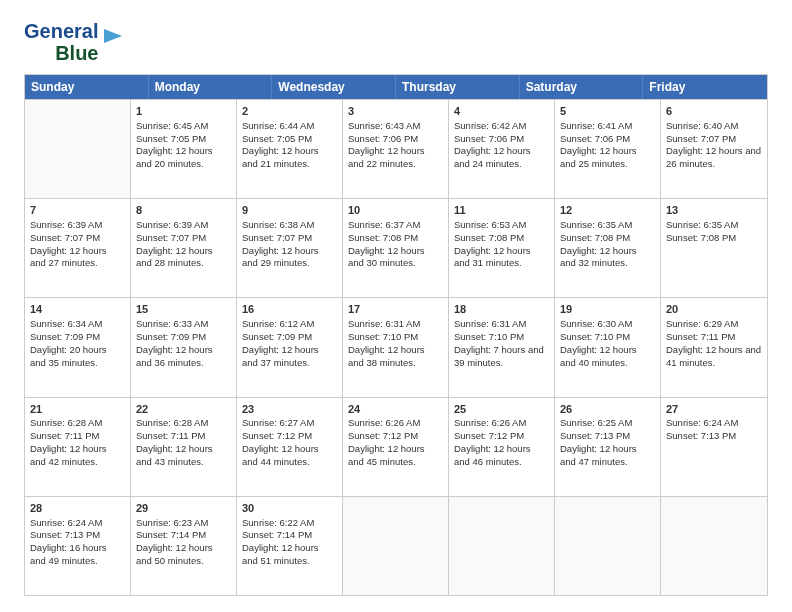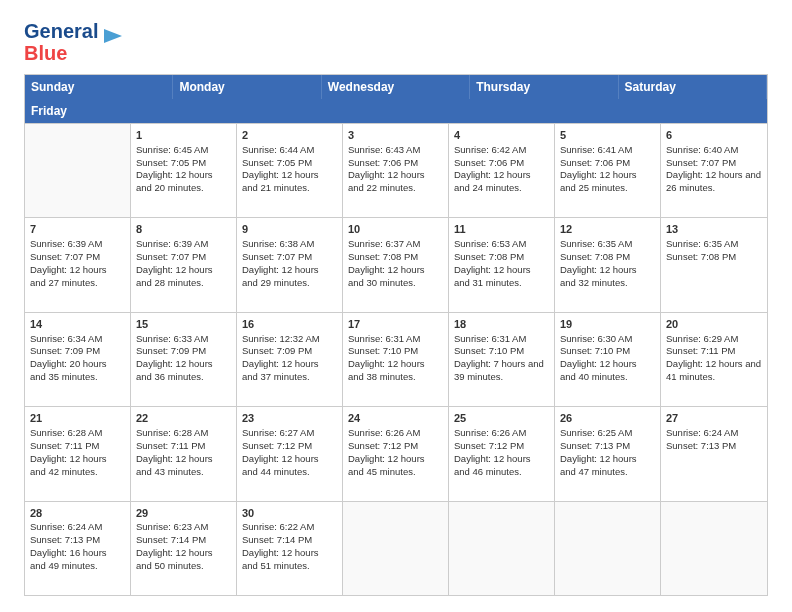--- a/index.html
+++ b/index.html
@@ -20,20 +20,21 @@
     .header {
       display: flex;
       justify-content: space-between;
       align-items: flex-start;
       margin-bottom: 10px;
     }
     .logo {
       display: flex;
       flex-direction: column;
       align-items: flex-start;
+      text-align: right;
     }
     .title-block {
       text-align: right;
     }
     .title-block h1 {
       font-size: 32px;
       font-weight: bold;
       color: #222;
     }
     .title-block h2 {
@@ -42,21 +43,21 @@
       color: #555;
     }
     .calendar {
       flex: 1;
       display: flex;
       flex-direction: column;
       border: 1px solid #ccc;
     }
     .cal-header {
       display: grid;
-      grid-template-columns: repeat(5, 1fr);
+      grid-template-columns: repeat(6, 1fr);
       background: #3a6bb5;
     }
     .cal-header-cell {
       color: #fff;
       font-size: 12px;
       font-weight: bold;
       padding: 5px 6px;
       border-right: 1px solid #5580c0;
     }
     .cal-header-cell:last-child { border-right: none; }
@@ -90,21 +91,21 @@
   </style>
 </head>
 <body>
 
 <div class="page">
   <div class="header">
     <div class="logo">
       <div style="display:flex;align-items:center;">
         <div style="font-size:20px;font-weight:bold;line-height:1.1;">
           <span style="color:#1a4b8c;">General</span><br>
-          <span style="color:#ef4444;">Blue</span>
+          <span style="color:#14532d;">Blue</span>
         </div>
         <div style="margin-left:4px;margin-top:-8px;">
           <svg width="22" height="22" viewBox="0 0 22 22">
             <polygon points="2,4 20,11 2,18" fill="#4a9fd4"></polygon>
           </svg>
         </div>
       </div>
     </div>
     <div class="title-block">
       <h1></h1>
@@ -136,21 +137,21 @@
           <div class="cal-cell"><span class="day-num">8</span><span>Sunrise: 6:39 AM</span><br><span>Sunset: 7:07 PM</span><br><span>Daylight: 12 hours and 28 minutes.</span></div>
           <div class="cal-cell"><span class="day-num">9</span><span>Sunrise: 6:38 AM</span><br><span>Sunset: 7:07 PM</span><br><span>Daylight: 12 hours and 29 minutes.</span></div>
           <div class="cal-cell"><span class="day-num">10</span><span>Sunrise: 6:37 AM</span><br><span>Sunset: 7:08 PM</span><br><span>Daylight: 12 hours and 30 minutes.</span></div>
           <div class="cal-cell"><span class="day-num">11</span><span>Sunrise: 6:53 AM</span><br><span>Sunset: 7:08 PM</span><br><span>Daylight: 12 hours and 31 minutes.</span></div>
           <div class="cal-cell"><span class="day-num">12</span><span>Sunrise: 6:35 AM</span><br><span>Sunset: 7:08 PM</span><br><span>Daylight: 12 hours and 32 minutes.</span></div>
           <div class="cal-cell"><span class="day-num">13</span><span>Sunrise: 6:35 AM</span><br><span>Sunset: 7:08 PM</span><br></div>
         </div>
         <div class="cal-row">
           <div class="cal-cell"><span class="day-num">14</span><span>Sunrise: 6:34 AM</span><br><span>Sunset: 7:09 PM</span><br><span>Daylight: 20 hours and 35 minutes.</span></div>
           <div class="cal-cell"><span class="day-num">15</span><span>Sunrise: 6:33 AM</span><br><span>Sunset: 7:09 PM</span><br><span>Daylight: 12 hours and 36 minutes.</span></div>
-          <div class="cal-cell"><span class="day-num">16</span><span>Sunrise: 12:32 AM</span><br><span>Sunset: 7:09 PM</span><br><span>Daylight: 12 hours and 37 minutes.</span></div>
+          <div class="cal-cell"><span class="day-num">16</span><span>Sunrise: 6:12 AM</span><br><span>Sunset: 7:09 PM</span><br><span>Daylight: 12 hours and 37 minutes.</span></div>
           <div class="cal-cell"><span class="day-num">17</span><span>Sunrise: 6:31 AM</span><br><span>Sunset: 7:10 PM</span><br><span>Daylight: 12 hours and 38 minutes.</span></div>
           <div class="cal-cell"><span class="day-num">18</span><span>Sunrise: 6:31 AM</span><br><span>Sunset: 7:10 PM</span><br><span>Daylight: 7 hours and 39 minutes.</span></div>
           <div class="cal-cell"><span class="day-num">19</span><span>Sunrise: 6:30 AM</span><br><span>Sunset: 7:10 PM</span><br><span>Daylight: 12 hours and 40 minutes.</span></div>
           <div class="cal-cell"><span class="day-num">20</span><span>Sunrise: 6:29 AM</span><br><span>Sunset: 7:11 PM</span><br><span>Daylight: 12 hours and 41 minutes.</span></div>
         </div>
         <div class="cal-row">
           <div class="cal-cell"><span class="day-num">21</span><span>Sunrise: 6:28 AM</span><br><span>Sunset: 7:11 PM</span><br><span>Daylight: 12 hours and 42 minutes.</span></div>
           <div class="cal-cell"><span class="day-num">22</span><span>Sunrise: 6:28 AM</span><br><span>Sunset: 7:11 PM</span><br><span>Daylight: 12 hours and 43 minutes.</span></div>
           <div class="cal-cell"><span class="day-num">23</span><span>Sunrise: 6:27 AM</span><br><span>Sunset: 7:12 PM</span><br><span>Daylight: 12 hours and 44 minutes.</span></div>
           <div class="cal-cell"><span class="day-num">24</span><span>Sunrise: 6:26 AM</span><br><span>Sunset: 7:12 PM</span><br><span>Daylight: 12 hours and 45 minutes.</span></div>

